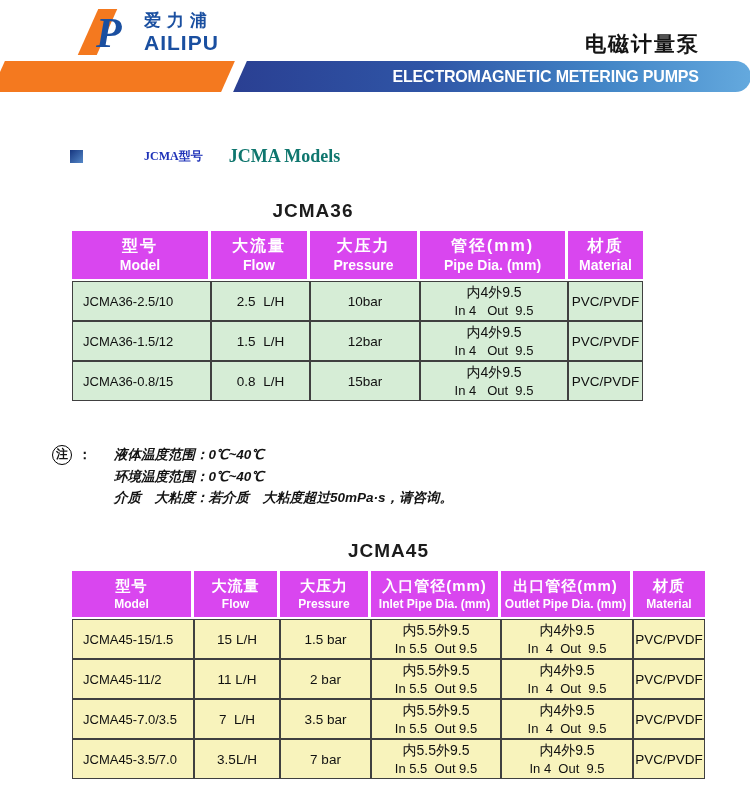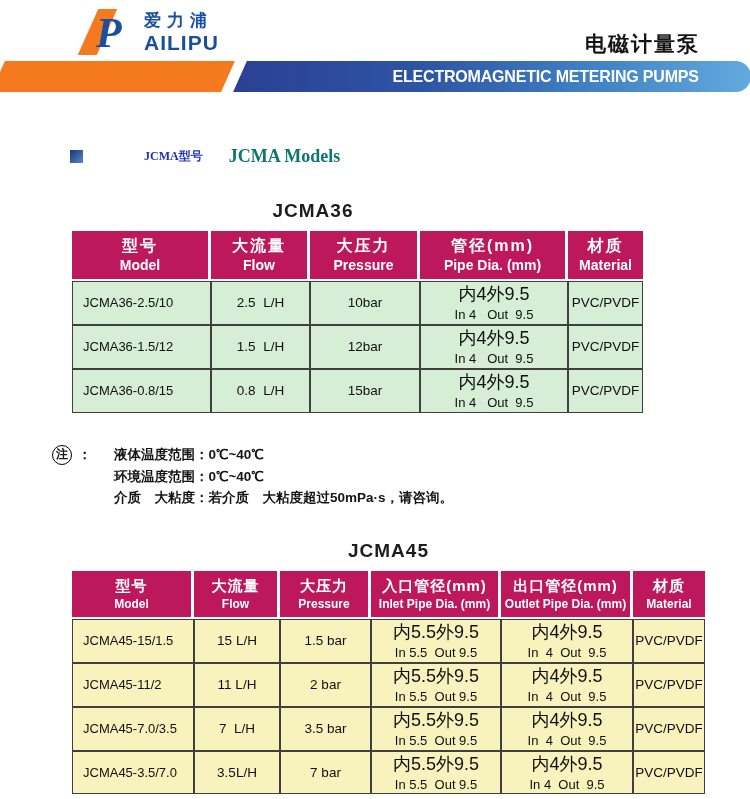--- a/index.html
+++ b/index.html
@@ -39,47 +39,47 @@
             background:linear-gradient(135deg,#16367f,#5588c8); }
   .sec-cn { font-family:"Liberation Serif", serif; font-weight:bold; font-size:12px; color:#1e32b8;margin-left:48px; }
   .sec-en { font-family:"Liberation Serif", serif; font-weight:bold; font-size:18px; color:#0f766e; margin-left:26px; }
 
   
   .tbl-wrap36 { position:absolute; top:200px; left:72px; width:482px; }
   .tbl-wrap45 { position:absolute; top:540px; left:72px; width:633px; }
   .tbl-title { text-align:center; font-size:19px; font-weight:bold; color:#1c1c1c;
                letter-spacing:1px; margin-bottom:9px; }
   table { width:100%; border-collapse:separate; border-spacing:0; table-layout:fixed; }
-  th { background:#be185d; color:#fff; font-weight:bold; text-align:center; vertical-align:middle;
+  th { background:#d946ef; color:#fff; font-weight:bold; text-align:center; vertical-align:middle;
        padding:4px 1px; border-right:3px solid #fff; border-bottom:2px solid #fff; }
   th:last-child { border-right:none; }
   .t36 th { height:50px; }
   .t45 th { height:48px; }
   .h-cn { display:block; font-size:16px; letter-spacing:2px; line-height:1.35; }
   .h-en { display:block; font-size:14px; font-weight:bold; line-height:1.25; }
   .t45 .h-cn { font-size:15px; letter-spacing:1px; }
   .t45 .h-en { font-size:12px; }
   td { height:40px; border:1.5px solid #404040; text-align:center; vertical-align:middle;
        font-size:13.5px; color:#101010; }
   .t36 td { background:#d6edd6; }
   .t45 td { background:#f8f3bc; }
   td.model { text-align:left; padding-left:10px; font-size:13px; }
-  .pipe-cn { display:block; font-size:18px; line-height:1.35; }
+  .pipe-cn { display:block; font-size:14px; line-height:1.35; }
   .pipe-en { display:block; font-size:13px; line-height:1.35; white-space:pre; }
   .pre { white-space:pre; }
 
   
   .notes { position:absolute; top:444px; left:52px; display:flex; font-size:13.5px;
            font-weight:bold; color:#141414; line-height:1.6; }
   .note-label { display:flex; align-items:flex-start; width:62px; }
   .circled { display:inline-flex; width:20px; height:20px; border:1.5px solid #000;
              border-radius:50%; align-items:center; justify-content:center;
              font-size:12px; font-weight:bold; margin-top:1px; }
   .note-colon { margin-left:6px; }
-  .note-lines div { white-space:pre-wrap; }
+  .note-lines div { white-space:pre-wrap;font-style:italic; }
 </style>
 </head>
 <body>
 
 <div class="logo">
   <div class="logo-mark">
     <div class="logo-slash"></div>
     <div class="logo-p">P</div>
   </div>
   <div class="logo-txt">

